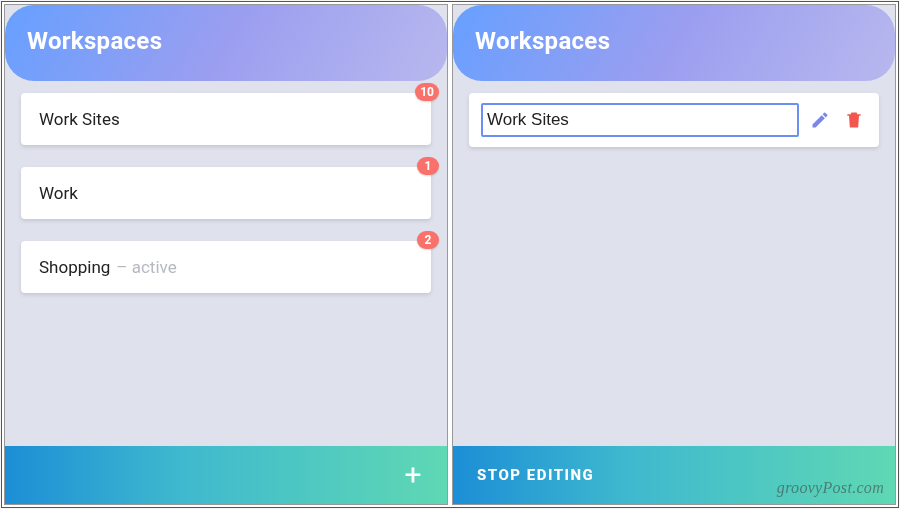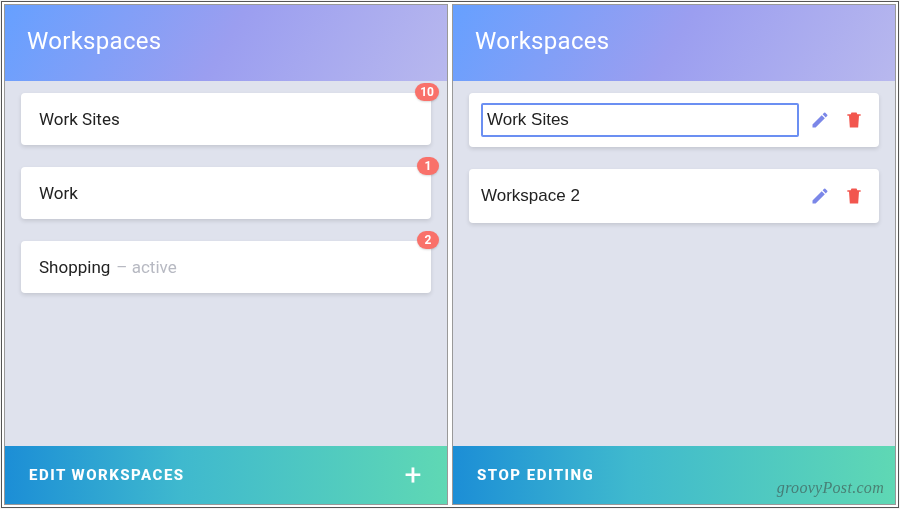--- a/index.html
+++ b/index.html
@@ -26,23 +26,24 @@
     border: 1px solid #999;
     margin: 2px;
     position: relative;
     background: #dfe2ed;
     overflow: hidden;
   }
   .header {
     background: linear-gradient(120deg, #66a0ff 0%, #9b9ef0 50%, #b8b8ee 100%);
     color: #fff;
     font-size: 24px;
-    font-weight: 400;
+    font-weight: 700;
     padding: 22px 22px 26px 22px;
     letter-spacing: 0.3px;
+    border-radius: 29px;
   }
   .list {
     flex: 1;
     padding: 12px 16px 0 16px;
   }
   .card {
     background: #fff;
     border-radius: 4px;
     padding: 16px 18px;
     margin-bottom: 22px;
@@ -164,21 +165,20 @@
       </div>
 
       <div class="card">
         <span>Shopping</span>
         <span class="active"> – active</span>
         <span class="badge">2</span>
       </div>
 
     </div>
     <div class="footer">
-      <span>EDIT WORKSPACES</span>
       <span class="plus">+</span>
     </div>
   </div>
 
   <div class="panel">
     <div class="header">Workspaces</div>
     <div class="list">
 
       <div class="edit-row selected">
         <div class="edit-input-wrap">
@@ -189,35 +189,20 @@
               <path fill="#7b87e8" d="M3 17.25V21h3.75L17.81 9.94l-3.75-3.75L3 17.25zM20.71 7.04a1 1 0 0 0 0-1.41l-2.34-2.34a1 1 0 0 0-1.41 0l-1.83 1.83 3.75 3.75 1.83-1.83z"></path>
             </svg>
         </span>
         <span class="icon-btn trash">
           <svg viewBox="0 0 24 24">
               <path fill="#f2564e" d="M6 7h12l-1 14H7L6 7zm3-4h6l1 2h4v2H4V5h4l1-2z"></path>
             </svg>
         </span>
       </div>
 
-      <div class="edit-row">
-        <div class="edit-input-wrap">
-          <input class="edit-input" value="Workspace 2" style="">
-        </div>
-        <span class="icon-btn pencil">
-          <svg viewBox="0 0 24 24">
-              <path fill="#7b87e8" d="M3 17.25V21h3.75L17.81 9.94l-3.75-3.75L3 17.25zM20.71 7.04a1 1 0 0 0 0-1.41l-2.34-2.34a1 1 0 0 0-1.41 0l-1.83 1.83 3.75 3.75 1.83-1.83z"></path>
-            </svg>
-        </span>
-        <span class="icon-btn trash">
-          <svg viewBox="0 0 24 24">
-              <path fill="#f2564e" d="M6 7h12l-1 14H7L6 7zm3-4h6l1 2h4v2H4V5h4l1-2z"></path>
-            </svg>
-        </span>
-      </div>
 
     </div>
     <div class="footer">
       <span>STOP EDITING</span>
     </div>
   </div>
 
   <div class="watermark">groovyPost.com</div>
 </div>
 

